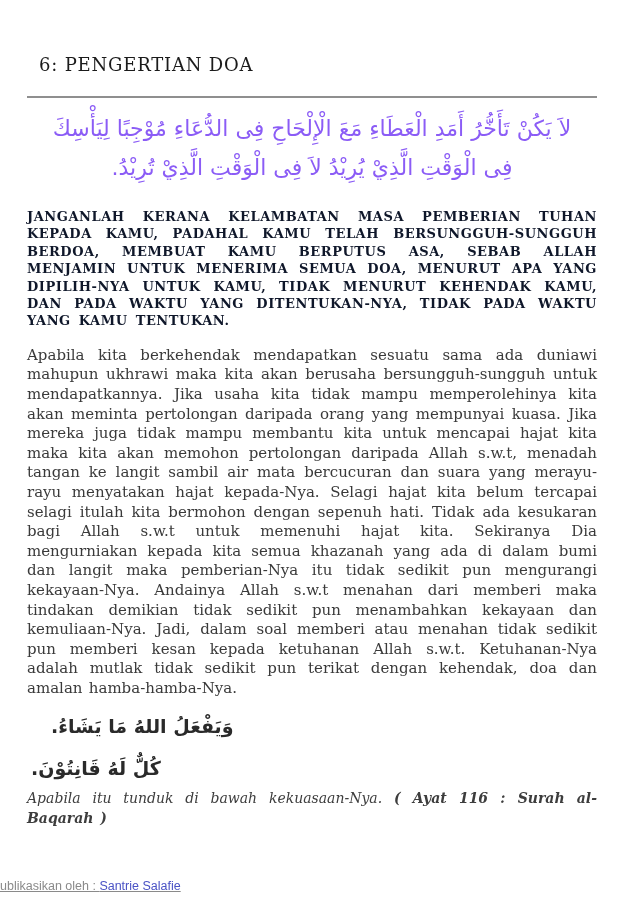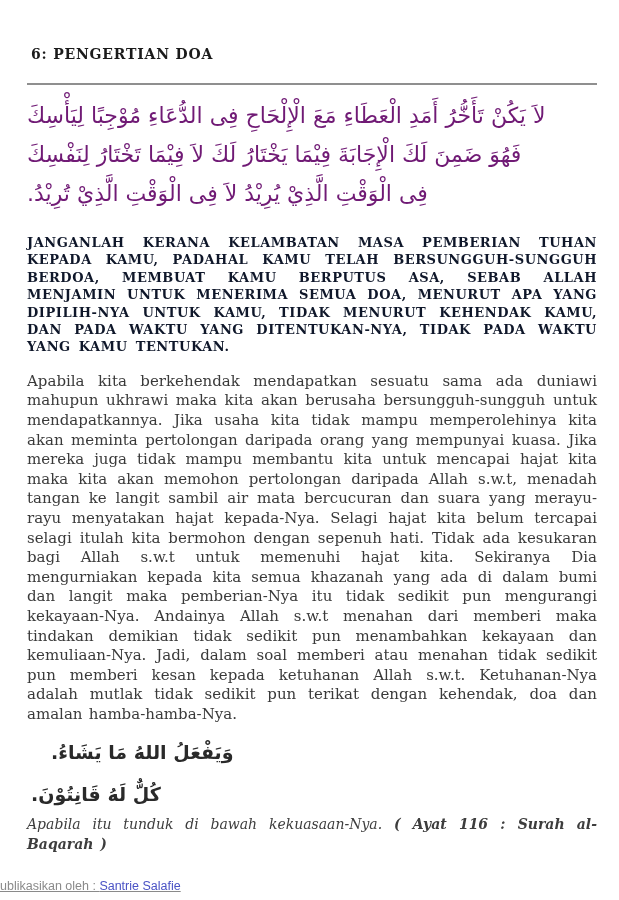--- a/index.html
+++ b/index.html
@@ -8,40 +8,40 @@
     width: 619px;
     height: 900px;
     background: #ffffff;
     overflow: hidden;
     font-family: "DejaVu Serif", "Liberation Serif", serif;
     color: #333333;
     box-sizing: border-box;
     padding: 42px 22px 0 27px;
   }
   .page-title {
-    margin: 4px;
-    font-size: 14px;
-    font-weight: bold;
+    margin: 12px;
+    font-size: 18px;
+    font-weight: normal;
     letter-spacing: 0.8px;
     color: #1b1b1b;
   }
   .title-rule {
     margin-top: 21px;
     border: none;
     border-top: 2px solid #8f8f8f;
     height: 0;
   }
   .arabic-block {
     margin-top: 11px;
-    text-align: left;
+    text-align: center;
     direction: rtl;
     font-family: "DejaVu Sans", sans-serif;
     font-size: 22px;
     line-height: 39px;
-    color: #701a75;
+    color: #8b5cf6;
   }
   .caps-para {
     margin: 21px 0 16px 0;
     font-size: 13px;
     font-weight: bold;
     line-height: 17.4px;
     letter-spacing: 0.55px;
     word-spacing: 3px;
     text-align: justify;
     color: #0f172a;
@@ -94,21 +94,20 @@
 <body>
 
 <div class="page">
 
   <h1 class="page-title">6: PENGERTIAN DOA</h1>
 
   <hr class="title-rule" style="border-top-color: rgb(143, 143, 143);">
 
   <div class="arabic-block" dir="rtl">
     <div>لاَ يَكُنْ تَأَخُّرُ أَمَدِ الْعَطَاءِ مَعَ الْإِلْحَاحِ فِى الدُّعَاءِ مُوْجِبًا لِيَأْسِكَ</div>
-    <div>فَهُوَ ضَمِنَ لَكَ الْإِجَابَةَ فِيْمَا يَخْتَارُ لَكَ لاَ فِيْمَا تَخْتَارُ لِنَفْسِكَ</div>
     <div>فِى الْوَقْتِ الَّذِيْ يُرِيْدُ لاَ فِى الْوَقْتِ الَّذِيْ تُرِيْدُ.</div>
   </div>
 
   <p class="caps-para">JANGANLAH KERANA KELAMBATAN MASA PEMBERIAN TUHAN KEPADA KAMU, PADAHAL KAMU TELAH BERSUNGGUH-SUNGGUH BERDOA, MEMBUAT KAMU BERPUTUS ASA, SEBAB ALLAH MENJAMIN UNTUK MENERIMA SEMUA DOA, MENURUT APA YANG DIPILIH-NYA UNTUK KAMU, TIDAK MENURUT KEHENDAK KAMU, DAN PADA WAKTU YANG DITENTUKAN-NYA, TIDAK PADA WAKTU YANG KAMU TENTUKAN.</p>
 
   <p class="body-para">Apabila kita berkehendak mendapatkan sesuatu sama ada duniawi mahupun ukhrawi maka kita akan berusaha bersungguh-sungguh untuk mendapatkannya. Jika usaha kita tidak mampu memperolehinya kita akan meminta pertolongan daripada orang yang mempunyai kuasa. Jika mereka juga tidak mampu membantu kita untuk mencapai hajat kita maka kita akan memohon pertolongan daripada Allah s.w.t,  menadah tangan ke langit sambil air mata bercucuran dan suara yang merayu-rayu menyatakan hajat kepada-Nya. Selagi hajat kita belum tercapai selagi itulah kita bermohon dengan sepenuh hati. Tidak ada kesukaran bagi Allah s.w.t untuk memenuhi hajat kita. Sekiranya Dia mengurniakan kepada kita semua khazanah yang ada di dalam bumi dan langit maka pemberian-Nya itu tidak sedikit pun mengurangi kekayaan-Nya. Andainya Allah s.w.t menahan dari memberi maka tindakan demikian tidak sedikit pun menambahkan kekayaan dan kemuliaan-Nya. Jadi, dalam soal memberi atau menahan tidak sedikit pun memberi kesan kepada ketuhanan Allah s.w.t. Ketuhanan-Nya adalah mutlak tidak sedikit pun terikat dengan kehendak, doa dan amalan hamba-hamba-Nya.</p>
 
   <div class="verse indent-lg">
     <span dir="rtl">وَيَفْعَلُ اللهُ مَا يَشَاءُ.</span>
   </div>

